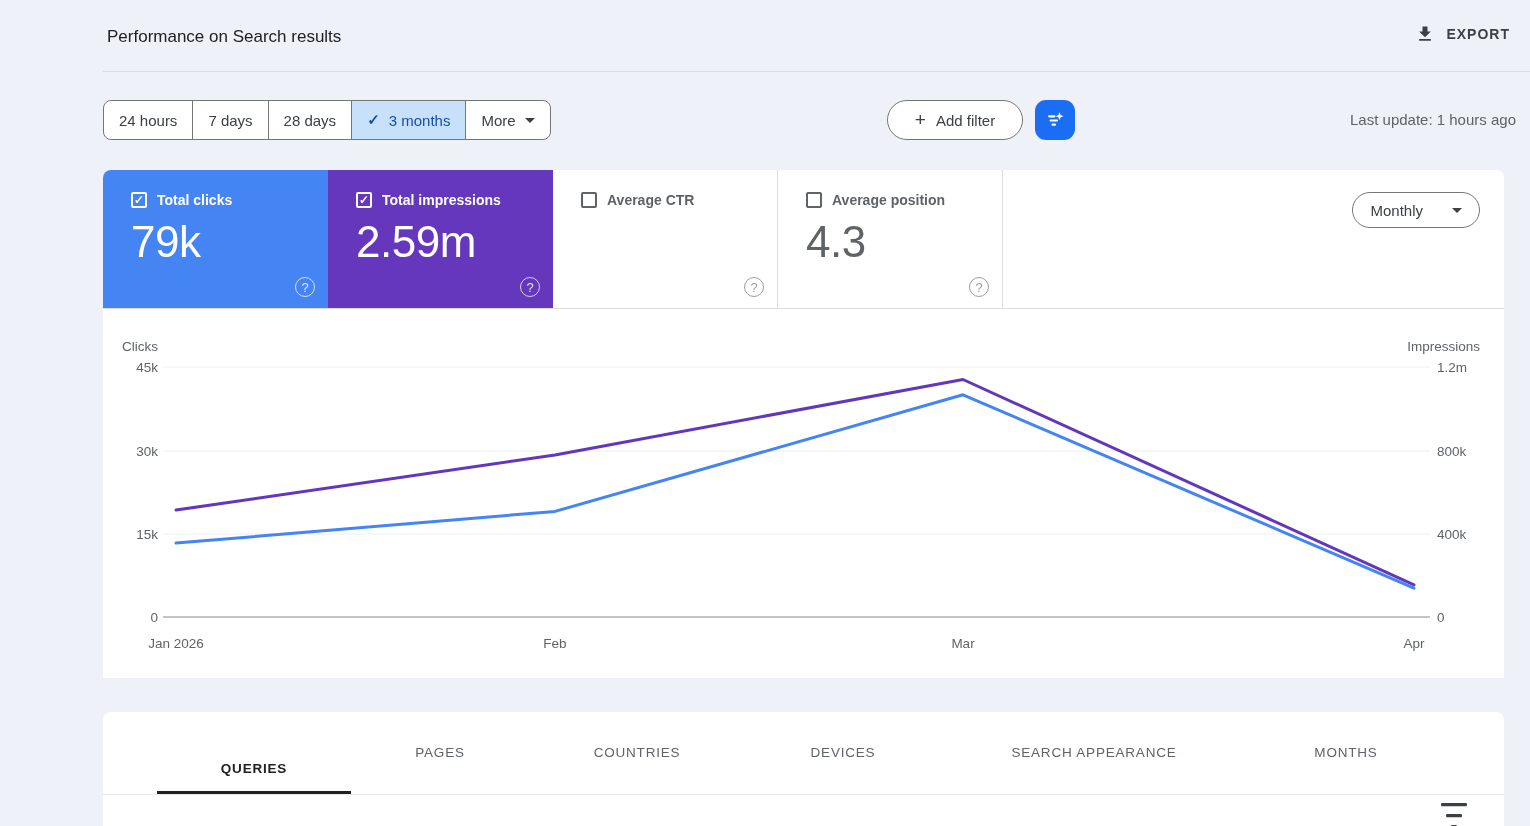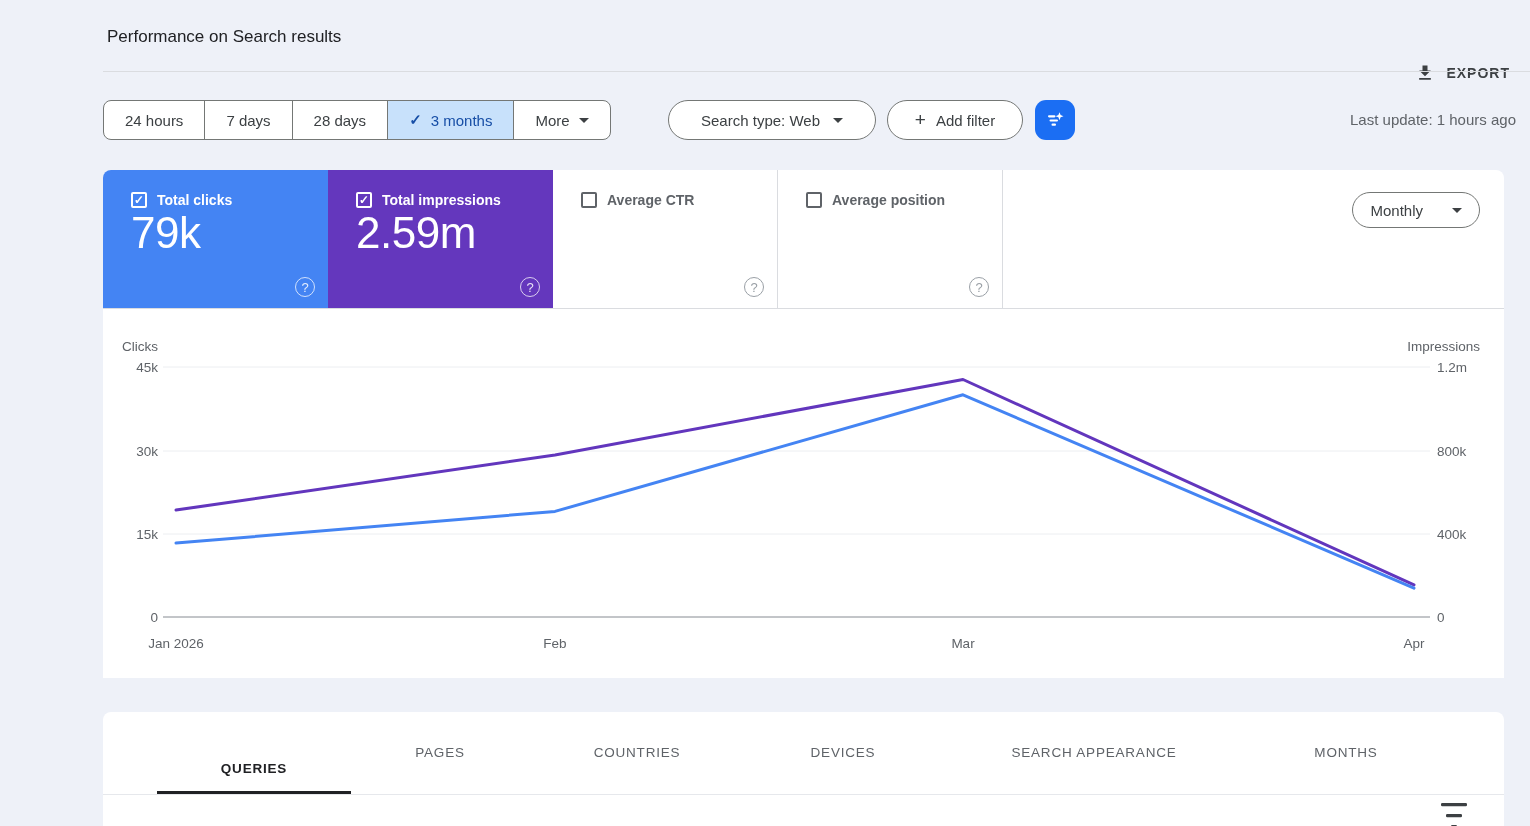--- a/index.html
+++ b/index.html
@@ -5,25 +5,25 @@
   html,body{margin:0;padding:0;background:#eef1f8;}
   *{box-sizing:border-box;}
   .screen{
     position:relative;width:1530px;height:826px;overflow:hidden;
     background:#eef1f8;font-family:"Liberation Sans",sans-serif;color:#202124;
   }
   
   .page-title{position:absolute;left:107px;top:27px;font-size:17px;color:#202124;}
   .header-divider{position:absolute;left:103px;right:0;top:71px;height:1px;background:#dadce0;}
   .export-btn{position:absolute;right:20px;top:24px;display:flex;align-items:center;gap:11px;
-    font-size:14px;font-weight:bold;letter-spacing:1px;color:#3c4043;cursor:pointer;margin-top:39px;}
+    font-size:14px;font-weight:bold;letter-spacing:1px;color:#3c4043;cursor:pointer;}
   
   .range-group{position:absolute;left:103px;top:100px;height:40px;display:flex;
     background:#fff;border:1px solid #747775;border-radius:8px;overflow:hidden;}
-  .range-seg{display:flex;align-items:center;gap:9px;padding:0 21px;font-size:15px;
+  .range-seg{display:flex;align-items:center;gap:9px;padding:0 15px;font-size:15px;
     color:#3c4043;border-left:1px solid #747775;cursor:pointer;white-space:nowrap;}
   .range-seg:first-child{border-left:none;}
   .range-seg.selected{background:#c8e1fb;color:#174ea6;}
   .range-seg .check{font-size:15px;font-weight:bold;color:#174ea6;}
   .pill{position:absolute;top:100px;height:40px;display:flex;align-items:center;justify-content:center;
     gap:13px;background:#fff;border:1px solid #747775;border-radius:20px;font-size:15px;
     color:#3c4043;cursor:pointer;white-space:nowrap;}
   .search-type{left:668px;width:208px;}
   .add-filter{left:887px;width:136px;gap:10px;}
   .plus-glyph{font-size:19px;color:#3c4043;}
@@ -36,21 +36,21 @@
   .chart-panel{position:absolute;left:103px;top:170px;width:1401px;height:508px;background:#fff;
     border-radius:8px 8px 0 0;}
   .cards{display:flex;border-bottom:1px solid #dadce0;}
   .card{width:225px;height:138px;position:relative;padding:22px 0 0 28px;cursor:pointer;background:#fff;}
   .card:first-child{border-top-left-radius:8px;}
   .card.colored .card-label{color:#fff;}
   .card.colored .card-value{color:#fff;}
   .card.plain{border-right:1px solid #dadce0;}
   .card-head{display:flex;align-items:center;gap:10px;}
   .card-label{font-size:14px;font-weight:bold;color:#5f6368;}
-  .card-value{font-size:44px;font-weight:normal;color:#5f6368;letter-spacing:-0.5px;}
+  .card-value{margin-top:9px;font-size:44px;font-weight:normal;color:#5f6368;letter-spacing:-0.5px;}
   .checkbox{width:16px;height:16px;border-radius:2px;flex:0 0 auto;display:flex;align-items:center;
     justify-content:center;font-size:12px;font-weight:bold;line-height:1;}
   .checkbox.on{border:2px solid #fff;color:#fff;}
   .checkbox.off{border:2px solid #5f6368;color:transparent;}
   .help{position:absolute;right:13px;bottom:11px;width:20px;height:20px;border-radius:50%;
     font-size:13px;display:flex;align-items:center;justify-content:center;cursor:pointer;}
   .help.light{border:1.5px solid rgba(255,255,255,.75);color:rgba(255,255,255,.85);}
   .help.gray{border:1.5px solid #9aa0a6;color:#9aa0a6;}
   .granularity{position:absolute;right:24px;top:22px;height:36px;display:flex;align-items:center;
     gap:29px;padding:0 17px;border:1px solid #747775;border-radius:18px;font-size:15px;
@@ -97,24 +97,20 @@
     <div class="range-seg selected">
       <span class="check">✓</span>
       <span>3 months</span>
     </div>
     <div class="range-seg">
       <span>More</span>
       <span class="caret"></span>
     </div>
   </div>
 
-  <div class="pill search-type">
-    <span>Search type: Web</span>
-    <span class="caret"></span>
-  </div>
   <div class="pill add-filter">
     <span class="plus-glyph">+</span>
     <span>Add filter</span>
   </div>
   <button class="ai-filter-btn">
     <span style="display:flex;">
       <svg width="22" height="22" viewBox="0 0 22 22">
         <g fill="#fff">
           <rect x="4" y="6.2" width="7.5" height="2.2" rx="1.1"></rect>
           <rect x="5.5" y="10.4" width="8.5" height="2.2" rx="1.1"></rect>
@@ -149,20 +145,21 @@
           <span class="checkbox off"></span>
           <span class="card-label">Average CTR</span>
         </div>
         <div class="help gray">?</div>
       </div>
       <div class="card plain">
         <div class="card-head">
           <span class="checkbox off"></span>
           <span class="card-label">Average position</span>
         </div>
+        <div class="card-value">4.3</div>
         <div class="help gray">?</div>
       </div>
     </div>
 
     <div class="granularity">
       <span>Monthly</span>
       <span class="caret"></span>
     </div>
 
     <svg class="chart-svg" width="1401" height="340" viewBox="0 0 1401 340">

